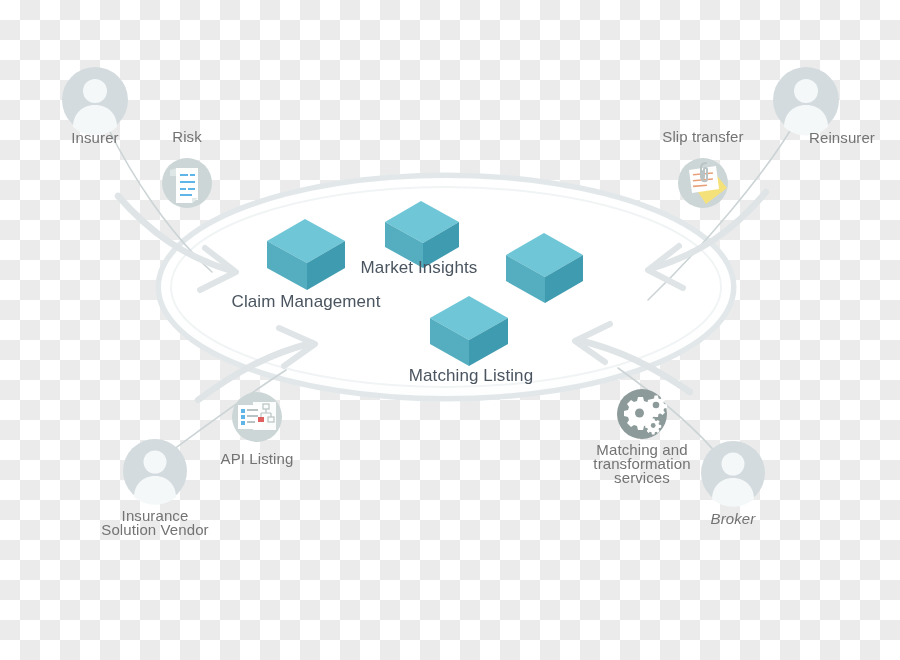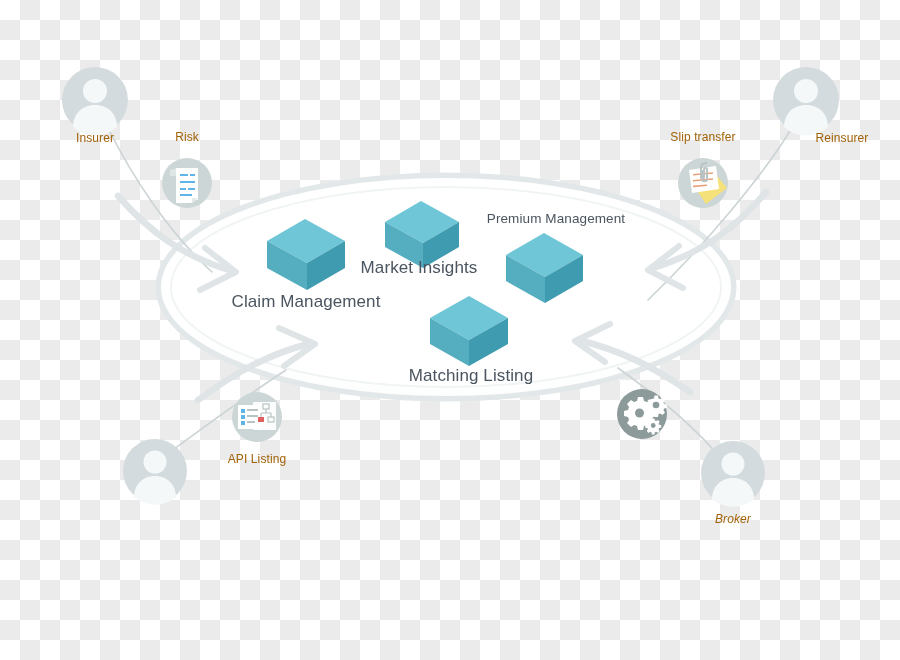--- a/index.html
+++ b/index.html
@@ -11,22 +11,22 @@
     background-image:
       linear-gradient(45deg,#ebebeb 25%,transparent 25%,transparent 75%,#ebebeb 75%,#ebebeb),
       linear-gradient(45deg,#ebebeb 25%,transparent 25%,transparent 75%,#ebebeb 75%,#ebebeb);
     background-size:40px 40px;
     background-position:0 0,20px 20px;
   }
   #stage{position:absolute;inset:0;width:900px;height:660px;}
   svg.layer{position:absolute;left:0;top:0;width:900px;height:660px;}
   .lbl{
     position:absolute;
-    color:#a16207;
-    font-size:12px;
+    color:#737373;
+    font-size:15px;
     line-height:14px;
     text-align:center;
     white-space:pre-line;
     letter-spacing:.1px;
     pointer-events:none;
     font-family:"Liberation Sans", sans-serif;
   }
   .lbl-inner{
     color:#4a5560;
     font-size:17px;
@@ -183,24 +183,28 @@
         <path d="M652,399 l2,-0.5 l0.5,-3 l3.5,0 l0.5,3 l2,0.5 l2,-1.5 l2.5,2.5 l-1.5,2 l0.5,2 l3,0.5 l0,3.5 l-3,0.5 l-0.5,2 l1.5,2 l-2.5,2.5 l-2,-1.5 l-2,0.5 l-0.5,3 l-3.5,0 l-0.5,-3 l-2,-0.5 l-2,1.5 l-2.5,-2.5 l1.5,-2 l-0.5,-2 l-3,-0.5 l0,-3.5 l3,-0.5 l0.5,-2 l-1.5,-2 z"></path>
         <circle cx="656" cy="405" r="3.3" fill="#8d9a9a"></circle>
         <path d="M650,421 l1.5,-0.4 l0.4,-2.2 l2.6,0 l0.4,2.2 l1.5,0.4 l1.5,-1.1 l1.8,1.8 l-1.1,1.5 l0.4,1.5 l2.2,0.4 l0,2.6 l-2.2,0.4 l-0.4,1.5 l1.1,1.5 l-1.8,1.8 l-1.5,-1.1 l-1.5,0.4 l-0.4,2.2 l-2.6,0 l-0.4,-2.2 l-1.5,-0.4 l-1.5,1.1 l-1.8,-1.8 l1.1,-1.5 l-0.4,-1.5 l-2.2,-0.4 l0,-2.6 l2.2,-0.4 l0.4,-1.5 l-1.1,-1.5 z"></path>
         <circle cx="653.2" cy="425.5" r="2.4" fill="#8d9a9a"></circle>
       </g>
     </g>
   </svg>
 
   <div class="lbl" style="left:35px;  top:131px; width:120px;">Insurer</div>
   <div class="lbl" style="left:782px; top:131px; width:120px;">Reinsurer</div>
+  <div class="lbl" style="left:85px;  top:509px; width:140px;">Insurance
+Solution Vendor</div>
   <div class="lbl" style="left:673px; top:512px; width:120px;font-style:italic;">Broker</div>
 
   <div class="lbl" style="left:137px; top:130px; width:100px;">Risk</div>
   <div class="lbl" style="left:643px; top:130px; width:120px;">Slip transfer</div>
   <div class="lbl" style="left:197px; top:452px; width:120px;">API Listing</div>
+  <div class="lbl" style="left:582px; top:443px; width:120px;">Matching and
+transformation
+services</div>
 
   <div class="lbl lbl-inner" style="left:226px; top:295px; width:160px;">Claim Management</div>
   <div class="lbl lbl-inner" style="left:349px; top:261px; width:140px;">Market Insights</div>
-  <div class="lbl lbl-inner big" style="left:466px; top:212px; width:180px;">Premium Management</div>
   <div class="lbl lbl-inner" style="left:401px; top:369px; width:140px;">Matching Listing</div>
 
 </div>
 
 </body></html>

